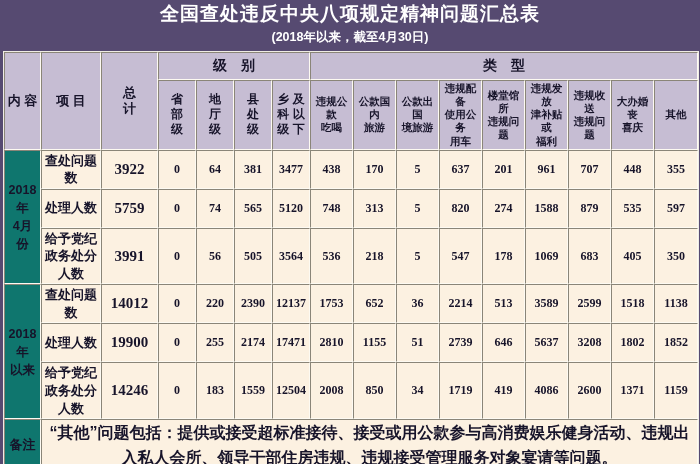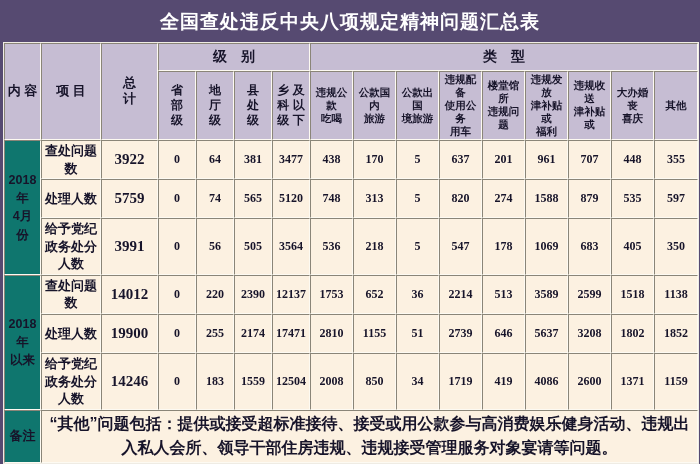--- a/index.html
+++ b/index.html
@@ -3,21 +3,21 @@
 <meta charset="utf-8">
 <style>
   html,body{margin:0;padding:0;}
   body{
     width:700px;height:464px;overflow:hidden;
     background:#564a71;
     display:flex;flex-direction:column;
     font-family:"Liberation Sans","DejaVu Sans",sans-serif;
   }
   
-  .title-block{text-align:center;padding:8px 0 5px;}
+  .title-block{text-align:center;padding:0 0 5px;}
   .main-title{
     margin:0;color:#ffffff;font-size:19px;font-weight:bold;
     letter-spacing:1px;line-height:1.5;
   }
   .sub-title{
     margin:0;color:#ffffff;font-size:12.5px;font-weight:bold;line-height:1.4;
   }
   
   .table-wrap{flex:1;padding:0 3px;}
   table.tbl{
@@ -56,20 +56,21 @@
   .note{
     background:#fcf1e1;text-align:left;font-weight:bold;font-size:16px;
     line-height:1.55;padding:2px 8px;color:#1c1c1c;
   }
 </style>
 </head>
 <body>
 
 <div class="title-block">
   <h1 class="main-title">全国查处违反中央八项规定精神问题汇总表</h1>
+  <div class="sub-title">(2018年以来，截至4月30日)</div>
 </div>
 
 <div class="table-wrap">
   <table class="tbl">
     <colgroup>
       <col style="width:37px">
         <col style="width:60px">
         <col style="width:57px">
       <col style="width:38px">
         <col style="width:38px">
@@ -115,21 +116,21 @@
 境旅游</th>
           <th class="hd subhd typ">违规配备
 使用公务
 用车</th>
           <th class="hd subhd typ">楼堂馆所
 违规问题</th>
           <th class="hd subhd typ">违规发放
 津补贴或
 福利</th>
           <th class="hd subhd typ">违规收送
-津补贴或</th>
+违规问题</th>
           <th class="hd subhd typ">大办婚丧
 喜庆</th>
           <th class="hd subhd typ">其他</th>
         </tr>
     </thead>
     <tbody id="data-body">
         <tr class="data-row">
           <td class="group-label" rowspan="3">2018年
 4月份</td>
           <td class="project">查处问题数</td>

